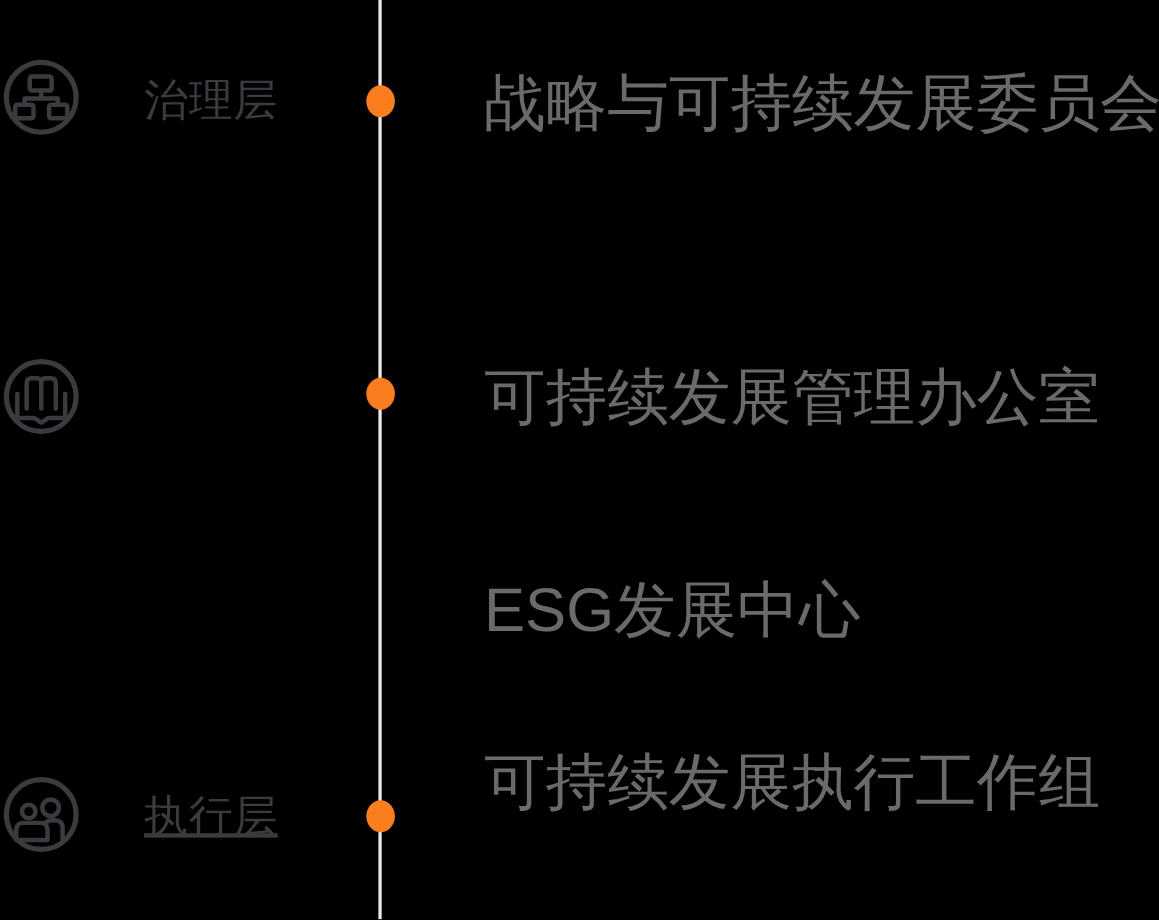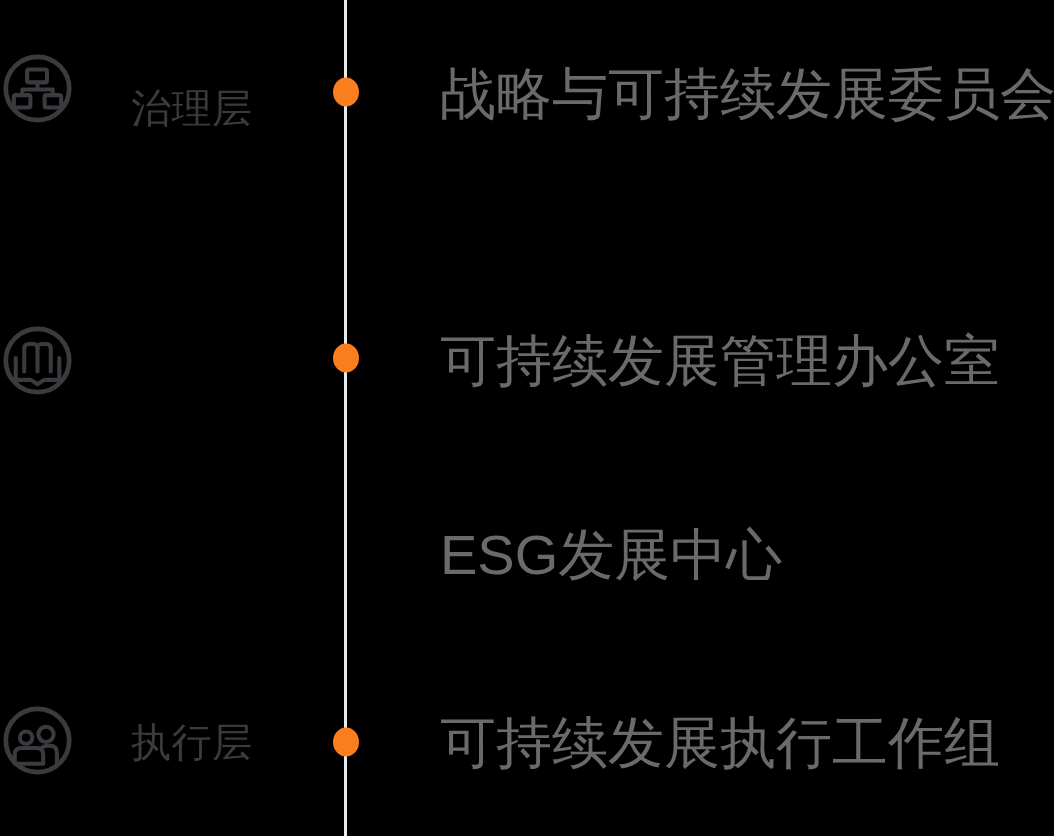--- a/index.html
+++ b/index.html
@@ -32,23 +32,23 @@
   .level-label {
     position: absolute;
     left: 131px;
     transform: translateY(-50%);
     font-size: 40px;
     color: #3B3B3F;
     letter-spacing: 0.5px;
     white-space: nowrap;
     font-weight: 400;
   }
-  .label-1 { top: 108px; }
+  .label-1 { top: 91px; }
   .label-2 { top: 358px; }
-  .label-3 { top: 742px; }
+  .label-3 { top: 742px; text-decoration: underline; }
   .dot {
     position: absolute;
     left: 345.5px;
     width: 26px;
     height: 29px;
     border-radius: 50%;
     background: #FB7E1E;
     transform: translate(-50%, -50%);
   }
   .dot-1 { top: 92px; }
@@ -60,21 +60,21 @@
     transform: translateY(-50%);
     font-size: 56px;
     font-weight: 300;
     color: #6A6A6D;
     letter-spacing: 0px;
     white-space: nowrap;
   }
   .title-1 { top: 95px; }
   .title-2 { top: 362px; }
   .title-esg { top: 556px; }
-  .title-3 { top: 744px; }
+  .title-3 { top: 712px; }
   .icon-stroke {
     fill: none;
     stroke: #3B3B3F;
     stroke-linecap: round;
     stroke-linejoin: round;
   }
   .icon-fill-occlude {
     fill: #000000;
     stroke: #3B3B3F;
     stroke-linecap: round;

